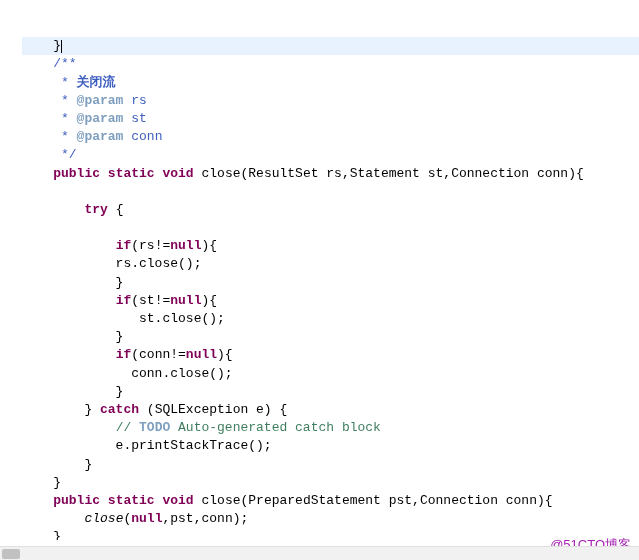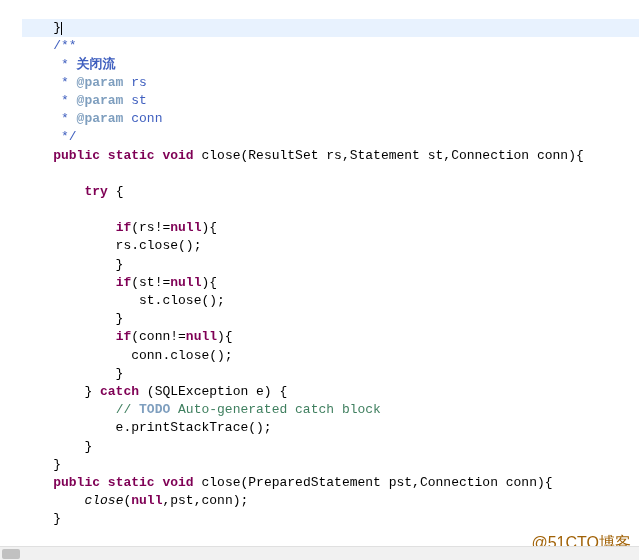--- a/index.html
+++ b/index.html
@@ -8,21 +8,21 @@
     font-size: 13px;
     background: #ffffff;
     color: #000000;
     line-height: 1.4;
     width: 639px;
     height: 560px;
     overflow: hidden;
     position: relative;
   }
   .code-area {
-    padding: 1px 0 0 22px;
+    padding: 19px 0 0 22px;
     white-space: pre;
     overflow: auto;
     height: 540px;
   }
   .highlight-line {
     background: #e8f2fe;
     display: inline-block;
     width: 100%;
   }
   .kw { color: #7f0055; font-weight: bold; }
@@ -30,22 +30,22 @@
   .comment-doc-zh { color: #3f5fbf; font-weight: bold; }
   .comment-doc .param-name { color: #3f5fbf; }
   .comment-tag { color: #7f9fbf; font-weight: bold; }
   .comment-sl { color: #3f7f5f; }
   .todo { color: #7f9fbf; font-weight: bold; }
   .italic { font-style: italic; }
   .watermark {
     position: absolute;
     right: 8px;
     bottom: 6px;
-    color: #a16207;
-    font-size: 16px;
+    color: #a21caf;
+    font-size: 13px;
     font-family: "Microsoft YaHei", Arial, sans-serif;
   }
   .hscroll {
     position: absolute;
     left: 0;
     bottom: 0;
     width: 100%;
     height: 14px;
     background: #f1f1f1;
     border-top: 1px solid #e0e0e0;

